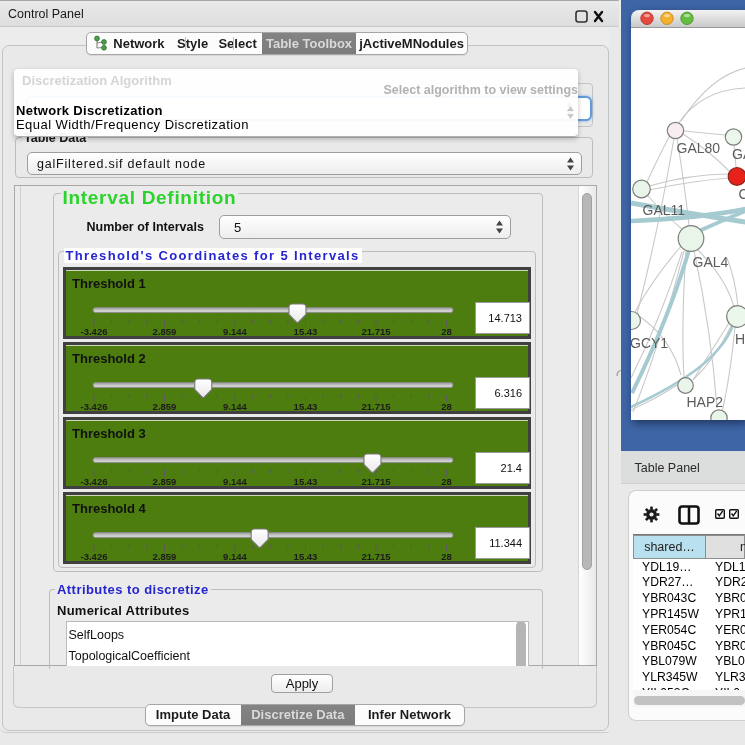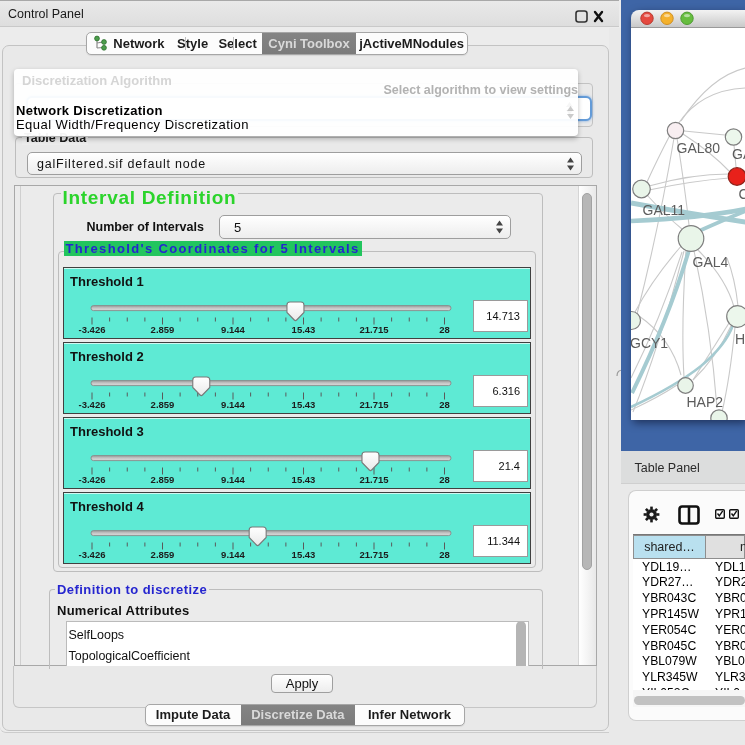--- a/index.html
+++ b/index.html
@@ -22,21 +22,21 @@
 
 
 .group { position:absolute; border:1px solid #bdbdbd; border-radius:4px; }
 .gtitle { position:absolute; font-weight:bold; background:#ececec; padding:0 2px; }
 
 
 .combo { position:absolute; background:linear-gradient(#ffffff,#ededed); border:1px solid #9e9e9e; border-radius:5px; font-size:12.5px; color:#111; display:flex; align-items:center; }
 .combo .arr { position:absolute; right:6px; top:50%; transform:translateY(-50%); }
 
 
-.tpanel { position:absolute; left:63px; width:468px; height:72px; border:1px solid #404040; background:#5eead4; box-shadow:inset 0 1px 0 rgba(255,255,255,0.7); }
+.tpanel { position:absolute; left:63px; width:468px; height:72px; border:3px solid #404040; background:#4d7c0f; box-shadow:inset 0 1px 0 rgba(255,255,255,0.7); }
 .ttitle { position:absolute; left:6px; top:6px; font-size:13px; font-weight:bold; color:#111; }
 .tval { position:absolute; left:409px; top:31.5px; width:55px; height:32px; background:#fff; border:1.2px solid #9a9a9a; font-size:11px; color:#111; text-align:right; padding-right:7px; line-height:30px; }
 
 
 #overlay { left:14px; top:68.5px; width:564px; height:68.5px; background:rgba(255,255,255,0.95); border-radius:4px; border-bottom:1px solid #b0b0b0; box-shadow:0 2px 5px rgba(0,0,0,0.25); }
 #overlay .hint { position:absolute; left:0; right:0; top:14px; text-align:right; font-size:12.5px; font-weight:bold; color:#b2b2b2; }
 #overlay .i1 { position:absolute; left:2px; top:34.5px; font-size:13px; font-weight:bold; letter-spacing:0.3px; color:#000; }
 #overlay .i2 { position:absolute; left:2px; top:48.5px; font-size:13px; letter-spacing:0.45px; color:#000; }
 
 
@@ -64,21 +64,21 @@
 <div class="seg" style="left:86px;top:31.5px;width:382px;height:23px">
   <div class="s" style="width:98px">
     <svg width="15" height="17" viewBox="0 0 15 17" style="margin-right:4px">
       <path d="M3,4 L3,13 M3,8 L9,7 M3,13 L9,12.5" stroke="#8a8a8a" stroke-width="1.2" fill="none"></path>
       <circle cx="3" cy="3.5" r="2.4" fill="#4c9e4c" stroke="#2c6e2c" stroke-width="0.8"></circle>
       <circle cx="10" cy="7" r="2.4" fill="#4c9e4c" stroke="#2c6e2c" stroke-width="0.8"></circle>
       <circle cx="10" cy="12.8" r="2.4" fill="#4c9e4c" stroke="#2c6e2c" stroke-width="0.8"></circle>
     </svg>Network</div>
   <div class="s" style="width:48px">Style</div>
   <div class="s" style="width:56px">Select</div>
-  <div class="s sel" style="width:109px">Cyni Toolbox</div>
+  <div class="s sel" style="width:109px">Table Toolbox</div>
   <div class="s" style="width:128px">jActiveMNodules</div>
   <div class="sep" style="left:98px"></div>
   <div class="sep" style="left:146px"></div>
 </div>
 
 
 <div class="group" style="left:14px;top:83px;width:578.5px;height:44px;border-color:#c2c2c2"></div>
 
 <div class="abs" style="left:26px;top:95.5px;width:566px;height:25px;border:2.5px solid #639bd8;border-radius:6px;background:#fff;box-shadow:0 0 3px rgba(90,150,220,0.8)">
   <svg style="position:absolute;right:16px;top:3px" width="9" height="15" viewBox="0 0 9 15">
@@ -112,21 +112,21 @@
 <div class="combo" style="left:219px;top:215px;width:292px;height:24px">
       <span style="margin-left:14px;font-size:13px">5</span>
   <svg class="arr" width="9" height="15" viewBox="0 0 9 15">
         <path d="M4.5,1 L8,6 L1,6 Z" fill="#444"></path>
         <path d="M4.5,14 L8,9 L1,9 Z" fill="#444"></path>
       </svg>
 </div>
 
 
 <div class="group" style="left:58px;top:251px;width:478px;height:317px"></div>
-<div class="gtitle" style="left:63.5px;top:241px;font-size:13px;letter-spacing:1.35px;color:#2525cf;background:#22c55e">Threshold's Coordinates for 5 Intervals</div>
+<div class="gtitle" style="left:63.5px;top:248px;font-size:13px;letter-spacing:1.35px;color:#2525cf;background:#ffffff">Threshold's Coordinates for 5 Intervals</div>
 
 <svg width="0" height="0">
       <defs>
 <linearGradient id="trk" x1="0" y1="0" x2="0" y2="1">
           <stop offset="0" stop-color="#9a9a9a"></stop>
           <stop offset="0.5" stop-color="#c6c6c6"></stop>
           <stop offset="1" stop-color="#d9d9d9"></stop>
         </linearGradient>
 <linearGradient id="thm" x1="0" y1="0" x2="0" y2="1">
           <stop offset="0" stop-color="#ffffff"></stop>
@@ -271,21 +271,21 @@
         <text x="239.5" y="64.8" font-size="9.5" font-weight="bold" fill="#1c1c1c" text-anchor="middle">15.43</text>
         <text x="310.0" y="64.8" font-size="9.5" font-weight="bold" fill="#1c1c1c" text-anchor="middle">21.715</text>
         <text x="380.5" y="64.8" font-size="9.5" font-weight="bold" fill="#1c1c1c" text-anchor="middle">28</text>
         <path d="M 188.17,34.0 L 199.17,34.0 Q 202.17,34.0 202.17,37.0 L 202.17,44.5 L 194.87,52.0 Q 193.67,53.2 192.47,52.0 L 185.17,44.5 L 185.17,37.0 Q 185.17,34.0 188.17,34.0 Z" fill="url(#thm)" stroke="#787878" stroke-width="1.1"></path>
       </svg>
   <div class="tval">11.344</div>
 </div>
 
 
 <div class="group" style="left:49px;top:588.5px;width:493.5px;height:80px;border-bottom:none;border-radius:4px 4px 0 0"></div>
-<div class="gtitle" style="left:55px;top:582px;font-size:13px;letter-spacing:0.45px;color:#2525cf;background:#ebebeb">Definition to discretize</div>
+<div class="gtitle" style="left:55px;top:582px;font-size:13px;letter-spacing:0.45px;color:#2525cf;background:#ebebeb">Attributes to discretize</div>
 <div class="abs" style="left:57px;top:602.5px;font-size:13px;font-weight:bold;letter-spacing:0.25px;color:#111">Numerical Attributes</div>
 <div class="abs" style="left:65.5px;top:621px;width:463.5px;height:44.5px;background:#fff;border:1px solid #bbb;border-bottom:none;overflow:hidden">
   <div style="position:absolute;left:2px;top:3px;font-size:12.5px;color:#111;line-height:21px">SelfLoops<br>TopologicalCoefficient<br>BetweennessCentrality</div>
   <div style="position:absolute;right:2.5px;top:-1px;width:10px;height:60px;background:#b5b5b5;border-radius:5px"></div>
 </div>
 
 
 <div class="abs" style="left:271px;top:673.5px;width:62px;height:19.5px;background:linear-gradient(#ffffff,#ededed);border:1px solid #9f9f9f;border-radius:4px;text-align:center;font-size:13px;line-height:18px;color:#111">Apply</div>
 <div class="abs" style="left:13px;top:666px;width:584px;height:41.5px;border:1px solid #c6c6c6;border-top:none;border-radius:0 0 6px 6px"></div>
 

